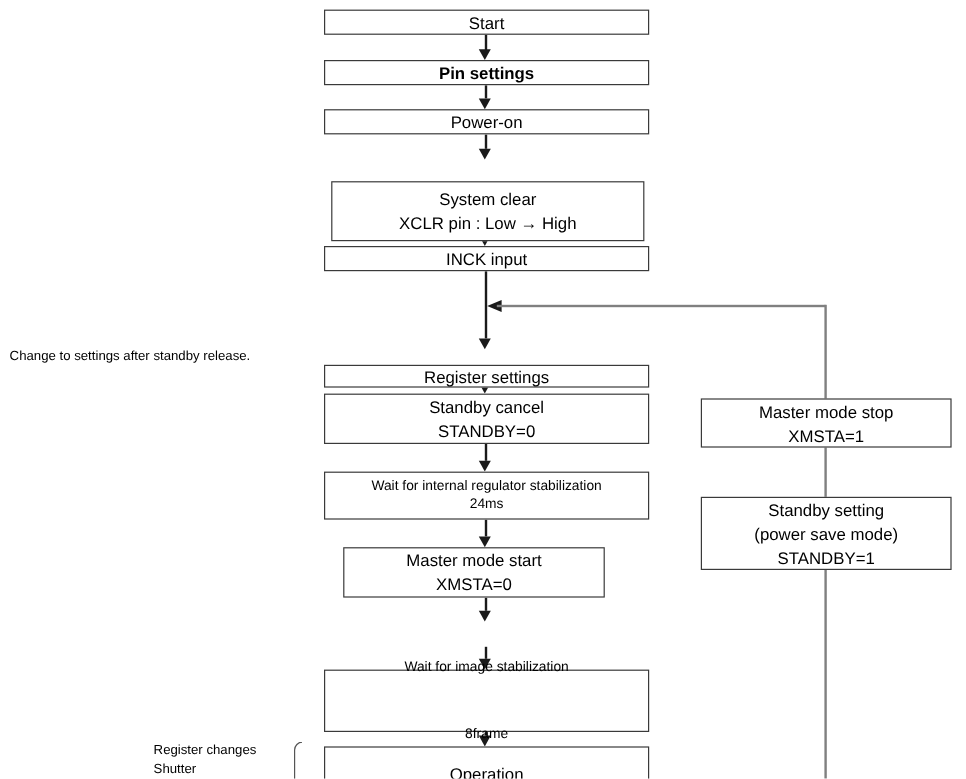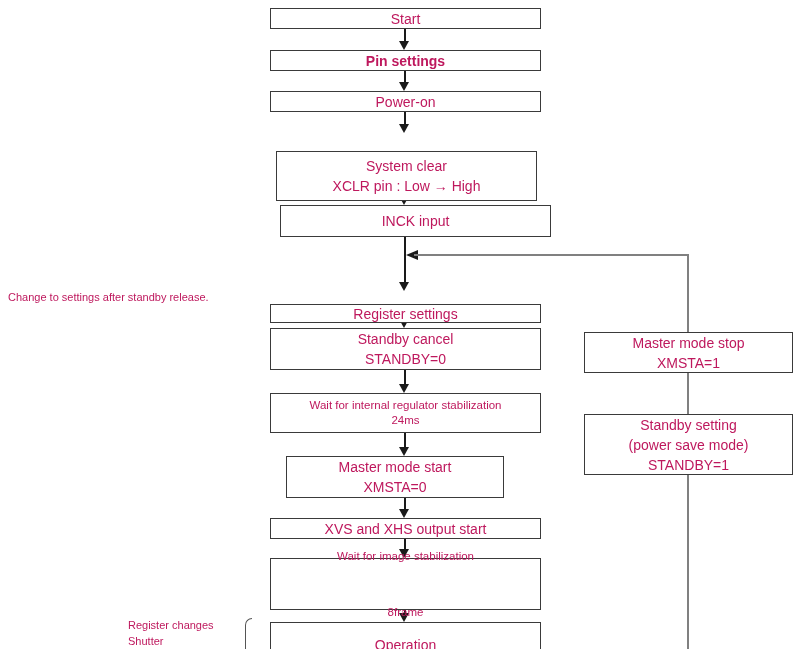--- a/index.html
+++ b/index.html
@@ -3,21 +3,21 @@
 <meta charset="utf-8">
 <style>
   html, body { margin: 0; padding: 0; background: #ffffff; }
   .canvas {
     position: relative;
     width: 805px;
     height: 649px;
     overflow: hidden;
     background: #ffffff;
     font-family: "Liberation Sans", sans-serif;
-    color: #be185d;
+    color: #000000;
   }
   .box {
     position: absolute;
     background: #ffffff;
     border: 1.5px solid #3a3a3a;
     box-sizing: border-box;
     display: flex;
     flex-direction: column;
     align-items: center;
     justify-content: center;
@@ -125,21 +125,21 @@
 
   <div class="box" style="left:270px; top:91px;  width:271px; height:21px;">
     <div class="lg">Power-on</div>
   </div>
 
   <div class="box" style="left:276px; top:133px; width:261px; height:50px;margin-top:18px;">
     <div class="lg">System clear</div>
     <div class="lg">XCLR pin : Low → High</div>
   </div>
 
-  <div class="box" style="left:280px; top:205px; width:271px; height:32px;">
+  <div class="box" style="left:270px; top:205px; width:271px; height:21px;">
     <div class="lg">INCK input</div>
   </div>
 
   <div class="box" style="left:270px; top:291px; width:271px; height:19px;margin-top:13px;">
     <div class="lg">Register settings</div>
   </div>
 
   <div class="box" style="left:270px; top:328px; width:271px; height:42px;">
     <div class="lg">Standby cancel</div>
     <div class="lg">STANDBY=0</div>
@@ -148,23 +148,20 @@
   <div class="box" style="left:270px; top:393px; width:271px; height:40px;">
     <div class="sm">Wait for internal regulator stabilization</div>
     <div class="sm">24ms</div>
   </div>
 
   <div class="box" style="left:286px; top:456px; width:218px; height:42px;">
     <div class="lg">Master mode start</div>
     <div class="lg">XMSTA=0</div>
   </div>
 
-  <div class="box" style="left:270px; top:518px; width:271px; height:21px;">
-    <div class="lg">XVS and XHS output start</div>
-  </div>
 
   <div class="box" style="left:270px; top:558px; width:271px; height:52px;gap:41px;">
     <div class="sm">Wait for image stabilization</div>
     <div class="sm">8frame</div>
   </div>
 
   <div class="box" style="left:270px; top:622px; width:271px; height:46px;">
     <div class="lg">Operation</div>
   </div>
 

